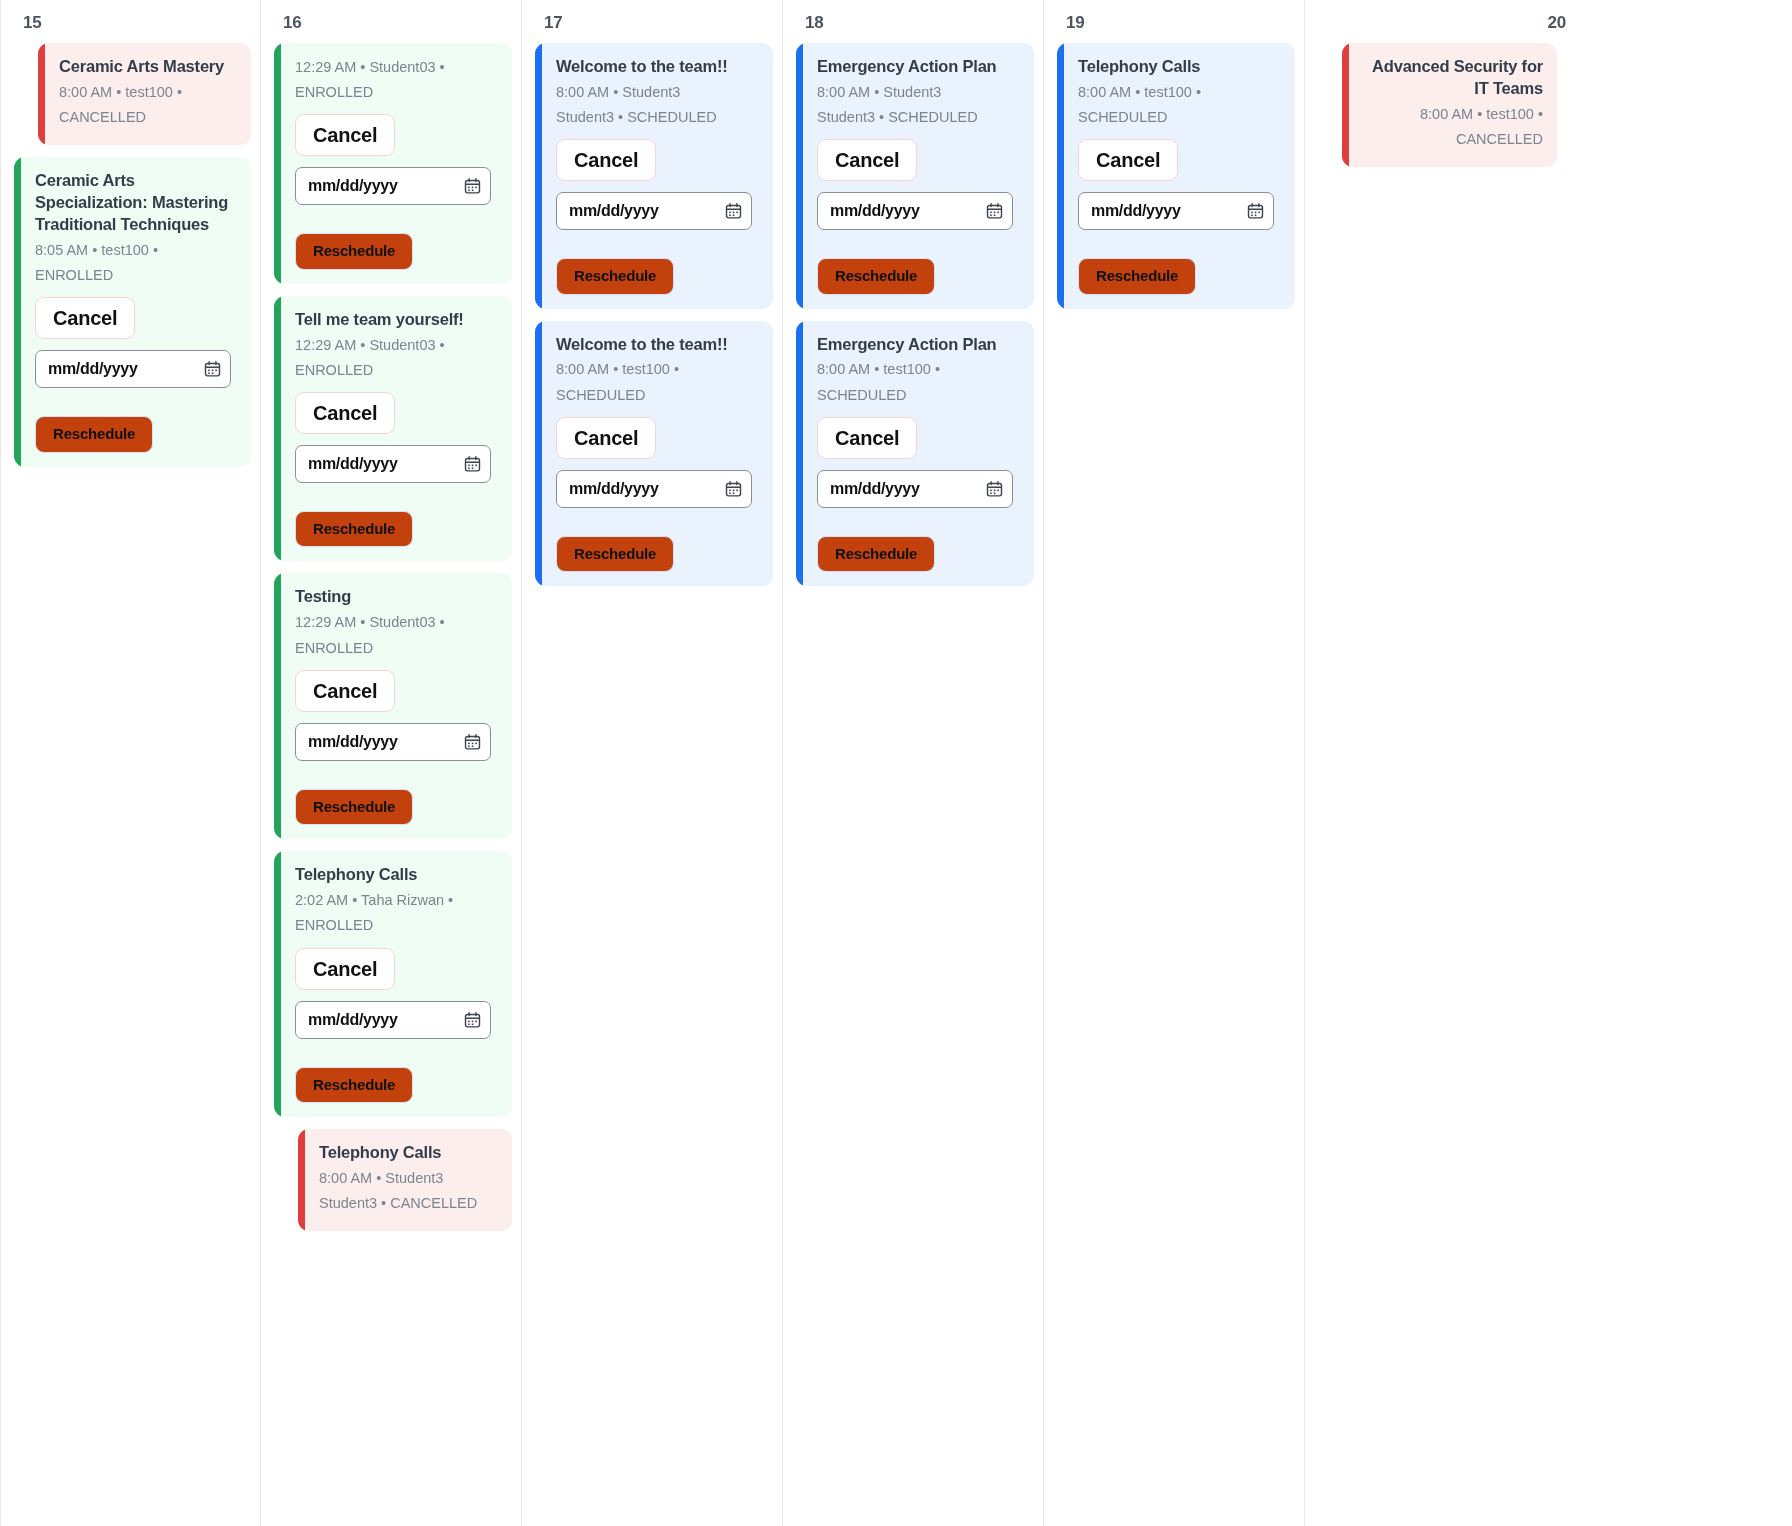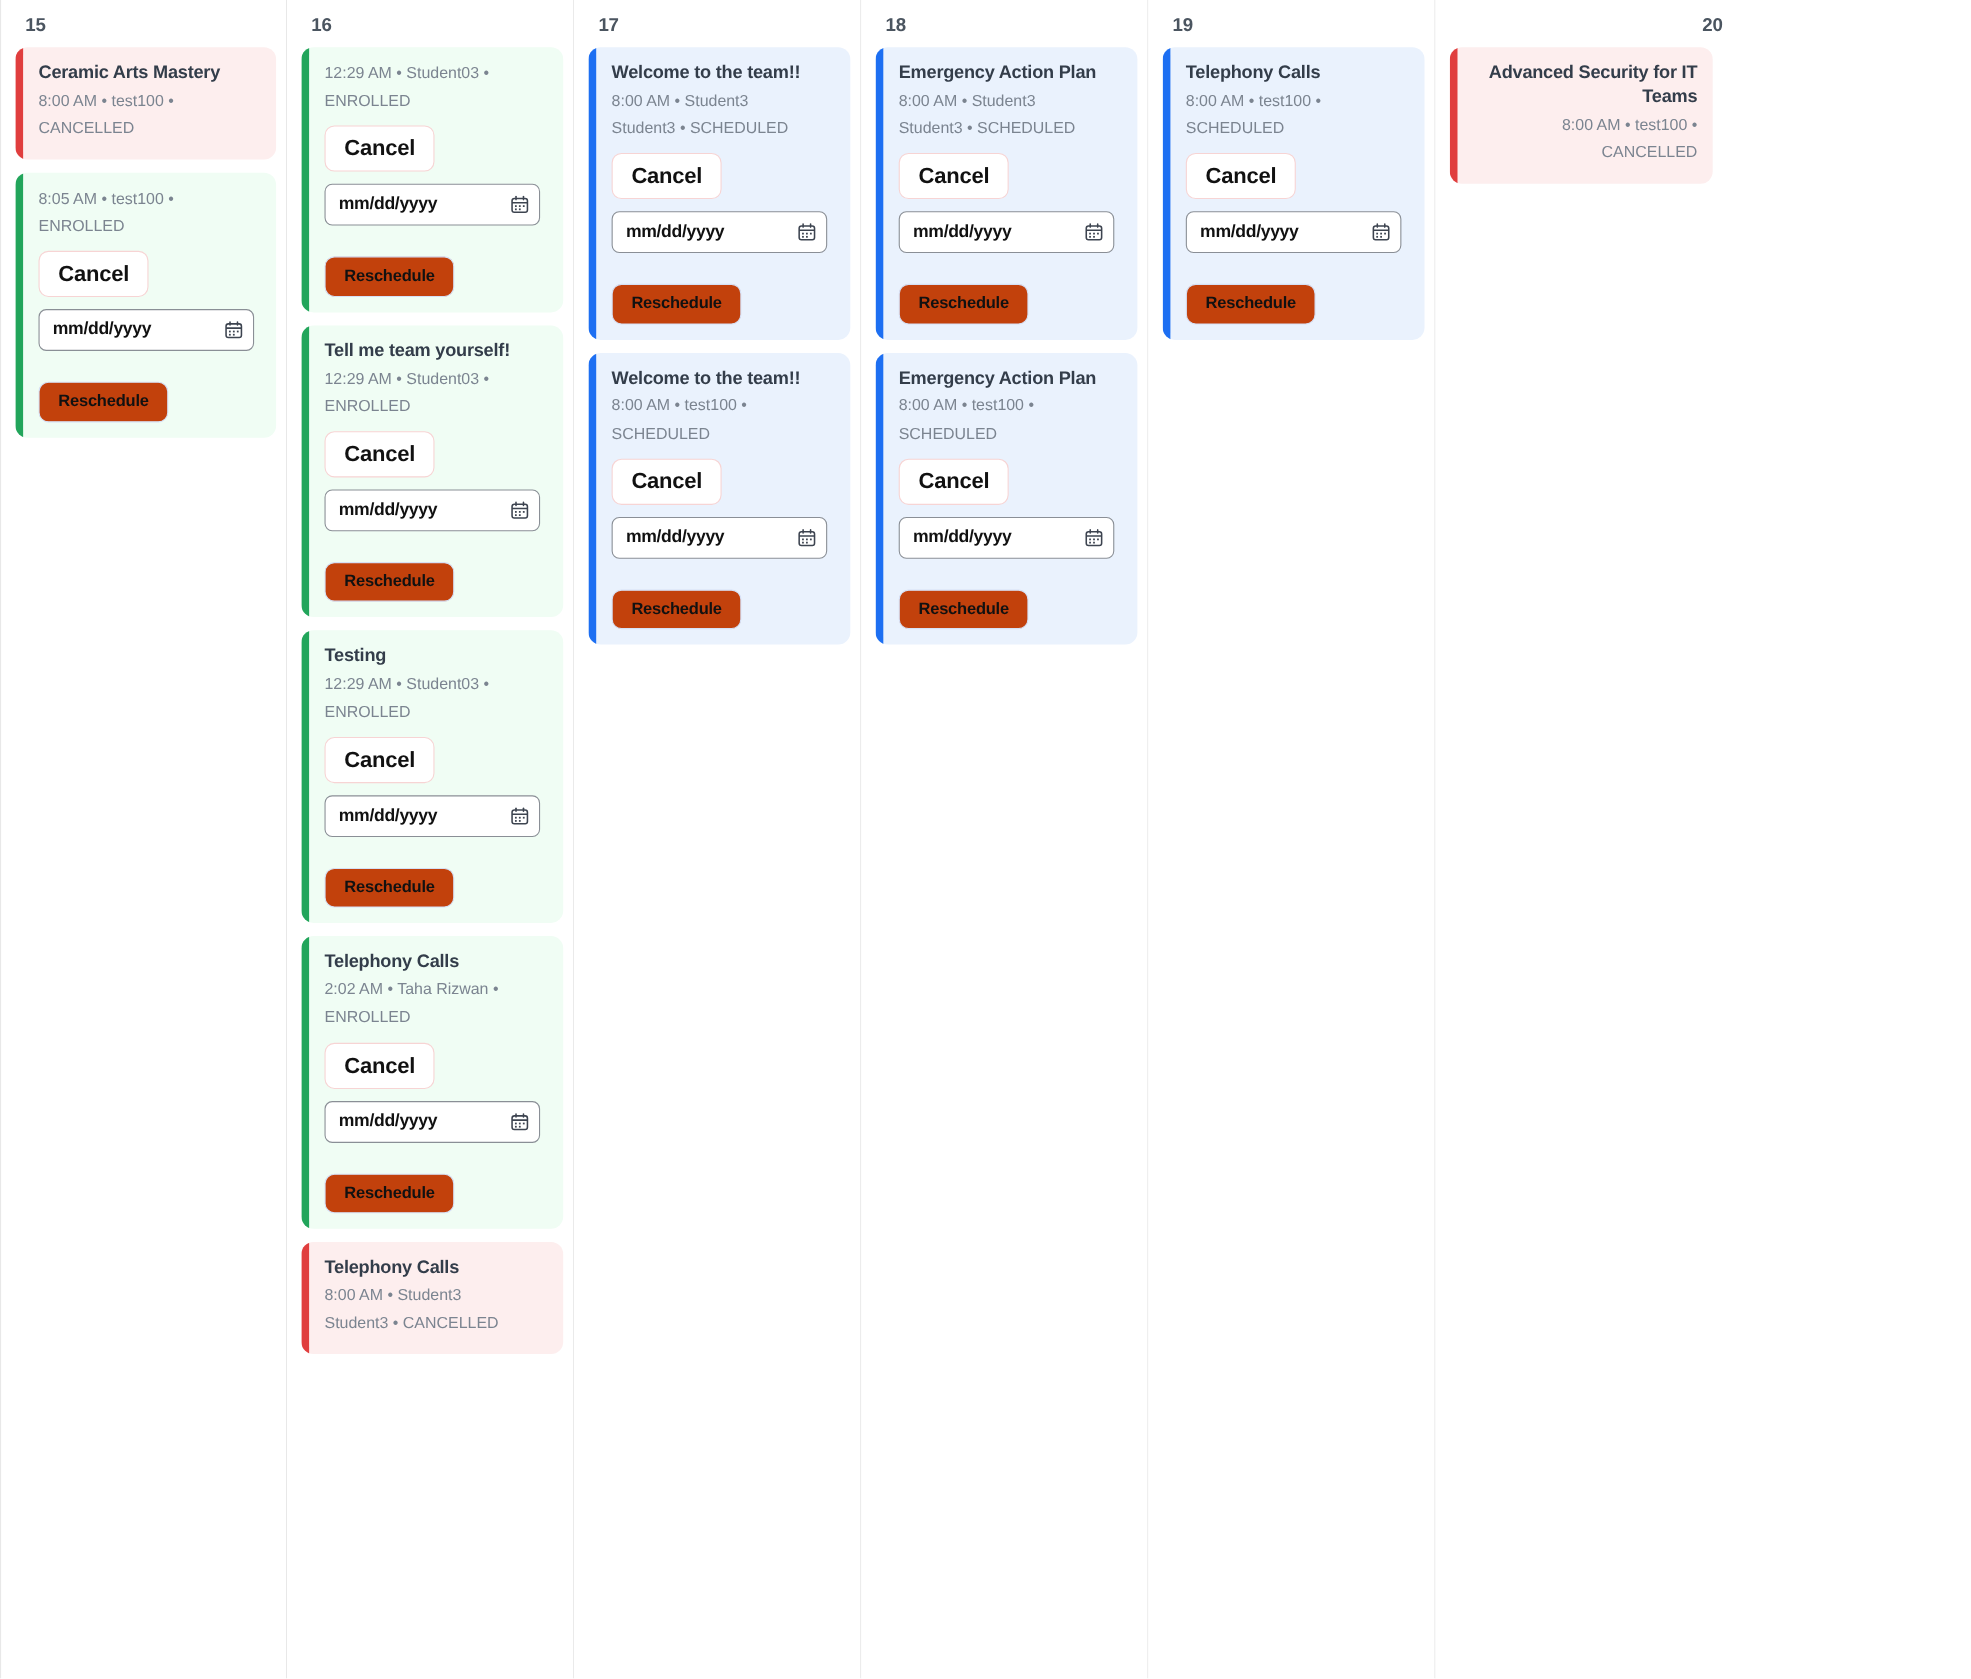--- a/index.html
+++ b/index.html
@@ -56,21 +56,21 @@
     width: 7px;
     border-radius: 11px 0 0 11px;
   }
 
   .card-enrolled { background: #f0fdf4; }
   .card-enrolled::before { background: #22a55b; }
 
   .card-scheduled { background: #eaf2fd; }
   .card-scheduled::before { background: #1d6ff2; }
 
-  .card-cancelled { background: #fdeeee; }
+  .card-cancelled { background: #fdeeee; margin-left: 24px; }
   .card-cancelled::before { background: #e03e3e; }
 
   .card-title {
     font-size: 16.5px;
     font-weight: bold;
     color: #333d4a;
     line-height: 1.33;
     letter-spacing: -0.2px;
     margin-bottom: 3px;
   }
@@ -156,20 +156,21 @@
 <div class="calendar-grid" id="grid">
     <div class="day-column">
       <div class="day-number">15</div>
       <div class="cards">
         <div class="event-card card-cancelled">
           <div class="card-title">Ceramic Arts Mastery</div>
           <div class="card-meta">8:00 AM • test100 •</div>
           <div class="card-meta">CANCELLED</div>
         </div>
         <div class="event-card card-enrolled">
+          <div class="card-title">Ceramic Arts Specialization: Mastering Traditional Techniques</div>
           <div class="card-meta">8:05 AM • test100 •</div>
           <div class="card-meta">ENROLLED</div>
           <div class="card-actions">
             <button class="btn-cancel">Cancel</button>
             <div class="date-input-wrap"><input type="text" class="date-input" placeholder="mm/dd/yyyy" style=""><span class="cal-icon"><svg viewBox="0 0 18 18" width="17" height="17" fill="none" xmlns="http://www.w3.org/2000/svg">
                   <rect x="1.6" y="3.1" width="14.8" height="13.2" rx="2.2" stroke="#3d4450" stroke-width="1.5"></rect>
                   <line x1="1.6" y1="7.2" x2="16.4" y2="7.2" stroke="#3d4450" stroke-width="1.5"></line>
                   <line x1="5.4" y1="1.3" x2="5.4" y2="4.2" stroke="#3d4450" stroke-width="1.5" stroke-linecap="round"></line>
                   <line x1="12.6" y1="1.3" x2="12.6" y2="4.2" stroke="#3d4450" stroke-width="1.5" stroke-linecap="round"></line>
                   <rect x="4.4" y="9.6" width="1.7" height="1.7" fill="#3d4450"></rect>

